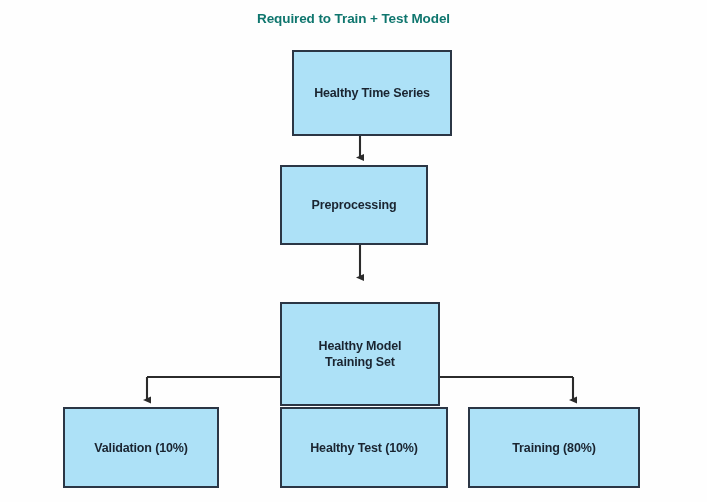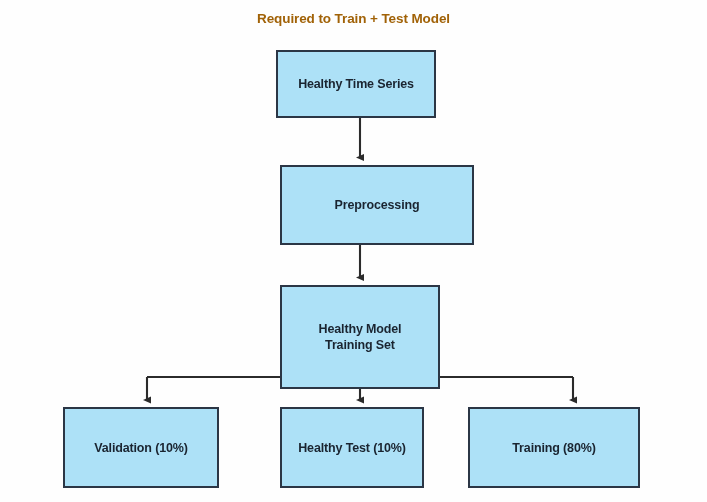--- a/index.html
+++ b/index.html
@@ -27,21 +27,21 @@
     pointer-events: none;
   }
   .diagram-title {
     position: absolute;
     left: 0;
     top: 11px;
     width: 707px;
     text-align: center;
     font-size: 13.5px;
     font-weight: bold;
-    color: #a16207;
+    color: #0f766e;
     letter-spacing: -0.1px;
   }
   .node {
     position: absolute;
     box-sizing: border-box;
     background: #ade1f7;
     border: 2px solid #2b3645;
     display: flex;
     align-items: center;
     justify-content: center;
@@ -49,25 +49,25 @@
   }
   .node-label {
     font-size: 12.5px;
     font-weight: bold;
     color: #1a2430;
     line-height: 1.28;
     letter-spacing: -0.15px;
     white-space: pre-line;
     padding: 0 6px;
   }
-  .node-healthy-time-series { left: 276px; top: 50px; width: 160px; height: 68px; }
-  .node-preprocessing       { left: 280px; top: 165px; width: 194px; height: 80px; }
-  .node-healthy-model-set   { left: 280px; top: 285px; width: 160px; height: 104px; }
+  .node-healthy-time-series { left: 292px; top: 50px; width: 160px; height: 86px; }
+  .node-preprocessing       { left: 280px; top: 165px; width: 148px; height: 80px; }
+  .node-healthy-model-set   { left: 280px; top: 302px; width: 160px; height: 104px; }
   .node-validation          { left: 63px;  top: 407px; width: 156px; height: 81px; }
-  .node-healthy-test        { left: 280px; top: 407px; width: 144px; height: 81px; }
+  .node-healthy-test        { left: 280px; top: 407px; width: 168px; height: 81px; }
   .node-training            { left: 468px; top: 407px; width: 172px; height: 81px; }
 </style>
 </head>
 <body>
 
 <div id="canvas">
 
   <div class="diagram-title">Required to Train + Test Model</div>
 
   <svg id="svg-layer" viewBox="0 0 707 502" xmlns="http://www.w3.org/2000/svg">

